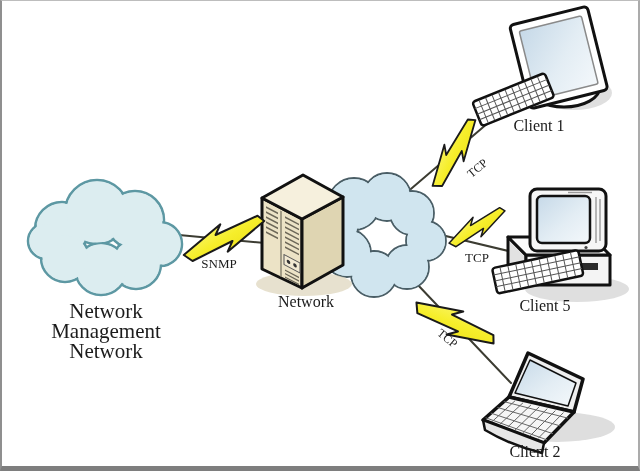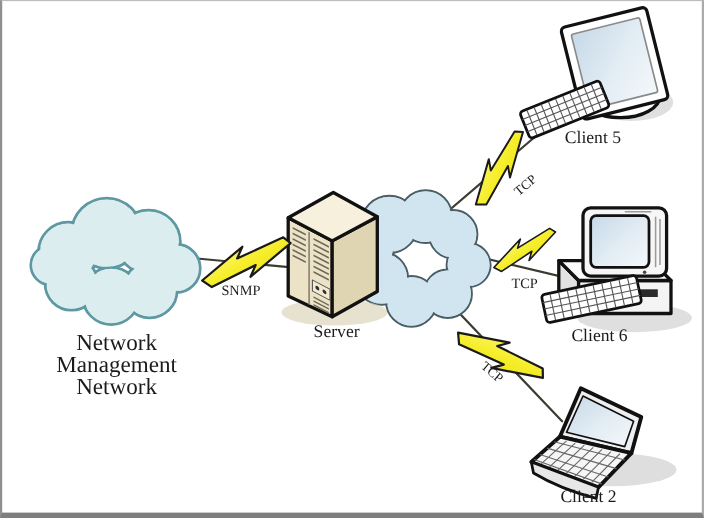--- a/index.html
+++ b/index.html
@@ -234,21 +234,21 @@
         <line x1="529.2" y1="403.7" x2="505.3" y2="426.4"></line>
         <line x1="537.3" y1="405.7" x2="512.9" y2="429.2"></line>
         <line x1="545.3" y1="407.6" x2="520.6" y2="432"></line>
         <line x1="553.4" y1="409.6" x2="528.2" y2="434.8"></line>
         <line x1="561.5" y1="411.5" x2="535.9" y2="437.6"></line>
       </g>
     </g>
   </svg>
 
   <div id="network-label" class="lbl">Network Management Network</div>
-  <div id="server-label" class="lbl node-lbl">Server</div>
-  <div id="client1-label" class="lbl node-lbl">Client 5</div>
-  <div id="client2-label" class="lbl node-lbl">Client 6</div>
+  <div id="server-label" class="lbl node-lbl">Network</div>
+  <div id="client1-label" class="lbl node-lbl">Client 1</div>
+  <div id="client2-label" class="lbl node-lbl">Client 5</div>
   <div id="client3-label" class="lbl node-lbl">Client 2</div>
   <div id="snmp-label" class="lbl link-lbl">SNMP</div>
   <div id="tcp1-label" class="lbl rot-neg">TCP</div>
   <div id="tcp2-label" class="lbl link-lbl">TCP</div>
   <div id="tcp3-label" class="lbl rot-pos">TCP</div>
 </div>
 
 </body></html>

